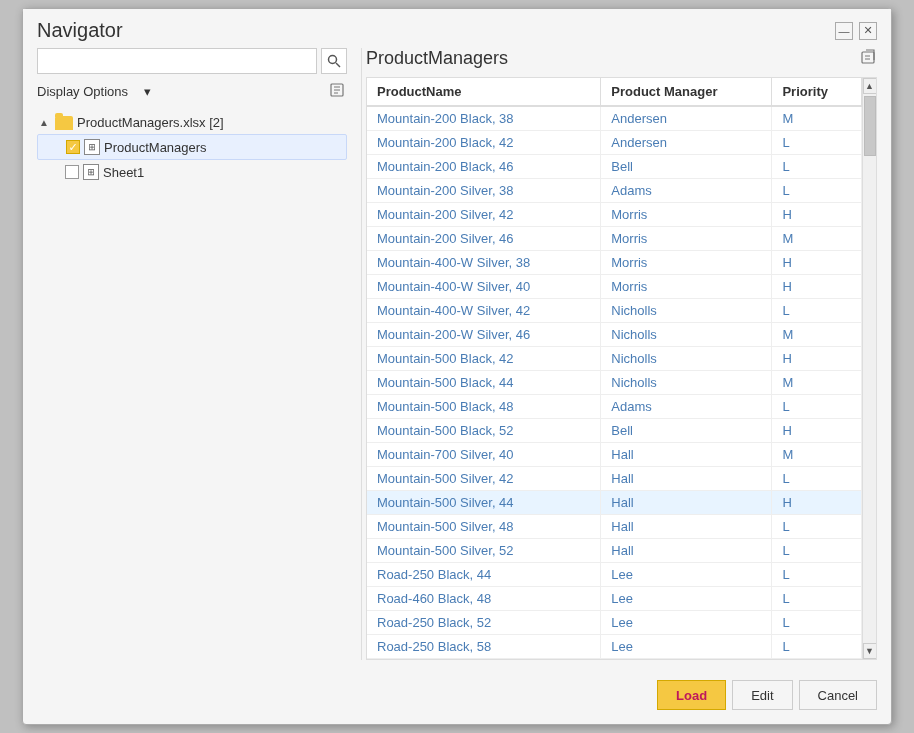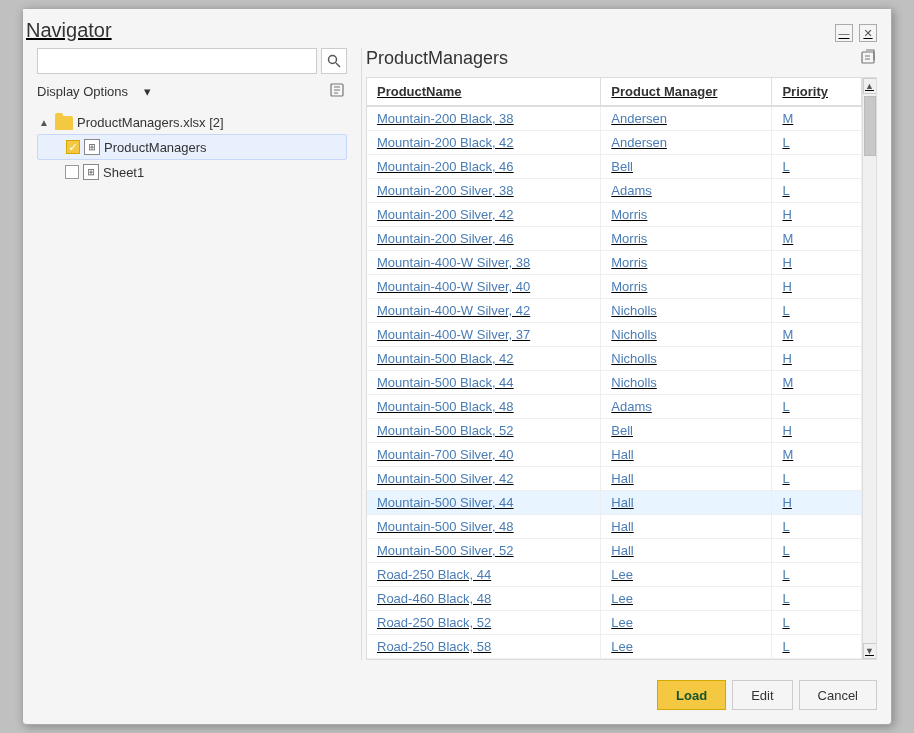--- a/index.html
+++ b/index.html
@@ -17,25 +17,24 @@
       border: 1px solid #aaa;
       border-radius: 4px;
       width: 870px;
       min-height: 700px;
       display: flex;
       flex-direction: column;
       box-shadow: 2px 2px 10px rgba(0,0,0,0.3);
     }
     .title-bar {
       display: flex;
-      align-items: flex-end;
+      align-items: center;
       justify-content: space-between;
-      padding: 10px 14px 6px 3px;
+      padding: 10px 14px 6px 14px;
       background: #f5f5f5;
-      text-decoration: underline;
     }
     .title-bar-title {
       font-size: 20px;
       font-weight: 300;
       color: #333;
     }
     .title-bar-controls {
       display: flex;
       gap: 6px;
     }
@@ -205,21 +204,20 @@
       color: #555;
       font-size: 16px;
     }
     .table-container {
       flex: 1;
       overflow: hidden;
       border: 1px solid #ddd;
       background: #fff;
       position: relative;
       display: flex;
-      text-decoration: underline;
     }
     .data-table {
       width: 100%;
       border-collapse: collapse;
       font-size: 13px;
     }
     .data-table th {
       background: #fff;
       border-bottom: 2px solid #ddd;
       border-right: 1px solid #ddd;
@@ -279,21 +277,21 @@
       border: 1px solid #ccc;
       background: #f5f5f5;
       cursor: pointer;
       font-size: 13px;
       color: #333;
       min-width: 60px;
     }
     .btn.primary {
       background: #f5c842;
       border-color: #d4a800;
-      color: #14532d;
+      color: #be185d;
       font-weight: 600;
     }
     .divider-v {
       width: 1px;
       background: #ddd;
       margin: 0 4px;
       align-self: stretch;
     }
   </style>
 </head>
@@ -423,21 +421,21 @@
                   <td>Mountain-400-W Silver, 40</td>
                   <td>Morris</td>
                   <td>H</td>
                 </tr>
                 <tr>
                   <td>Mountain-400-W Silver, 42</td>
                   <td>Nicholls</td>
                   <td>L</td>
                 </tr>
                 <tr>
-                  <td>Mountain-400-W Silver, 37</td>
+                  <td>Mountain-200-W Silver, 46</td>
                   <td>Nicholls</td>
                   <td>M</td>
                 </tr>
                 <tr>
                   <td>Mountain-500 Black, 42</td>
                   <td>Nicholls</td>
                   <td>H</td>
                 </tr>
                 <tr>
                   <td>Mountain-500 Black, 44</td>

